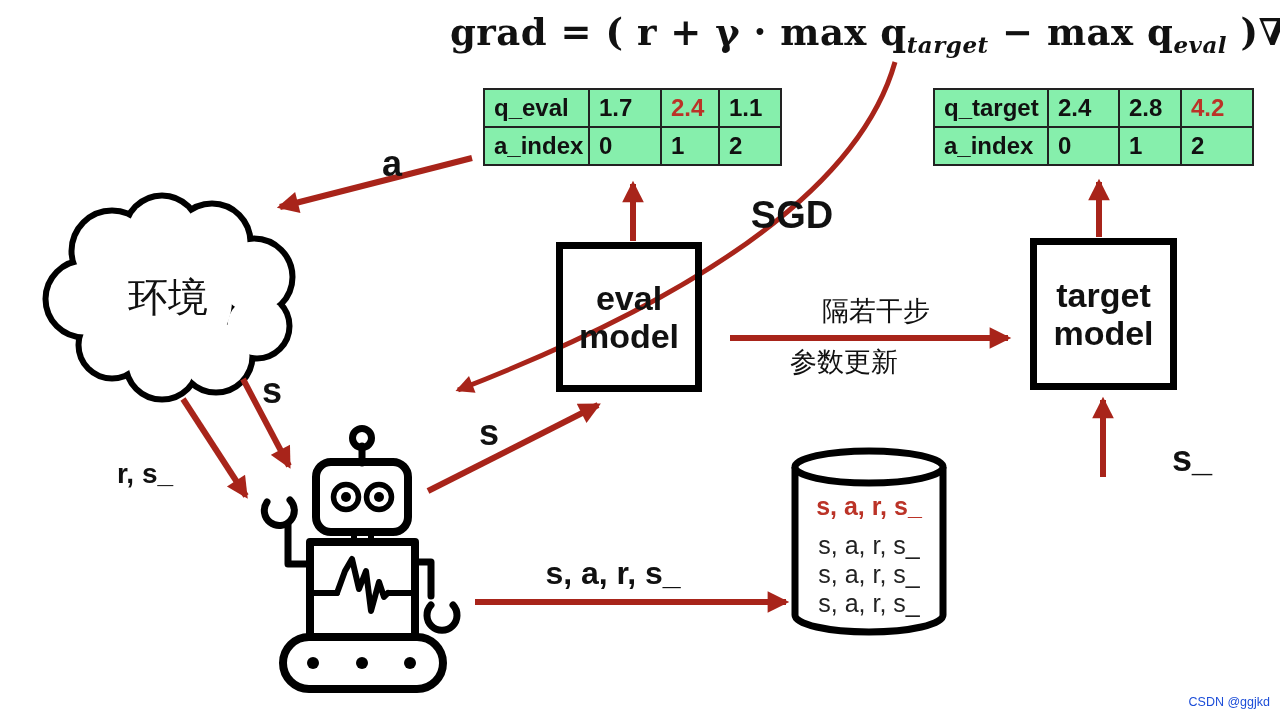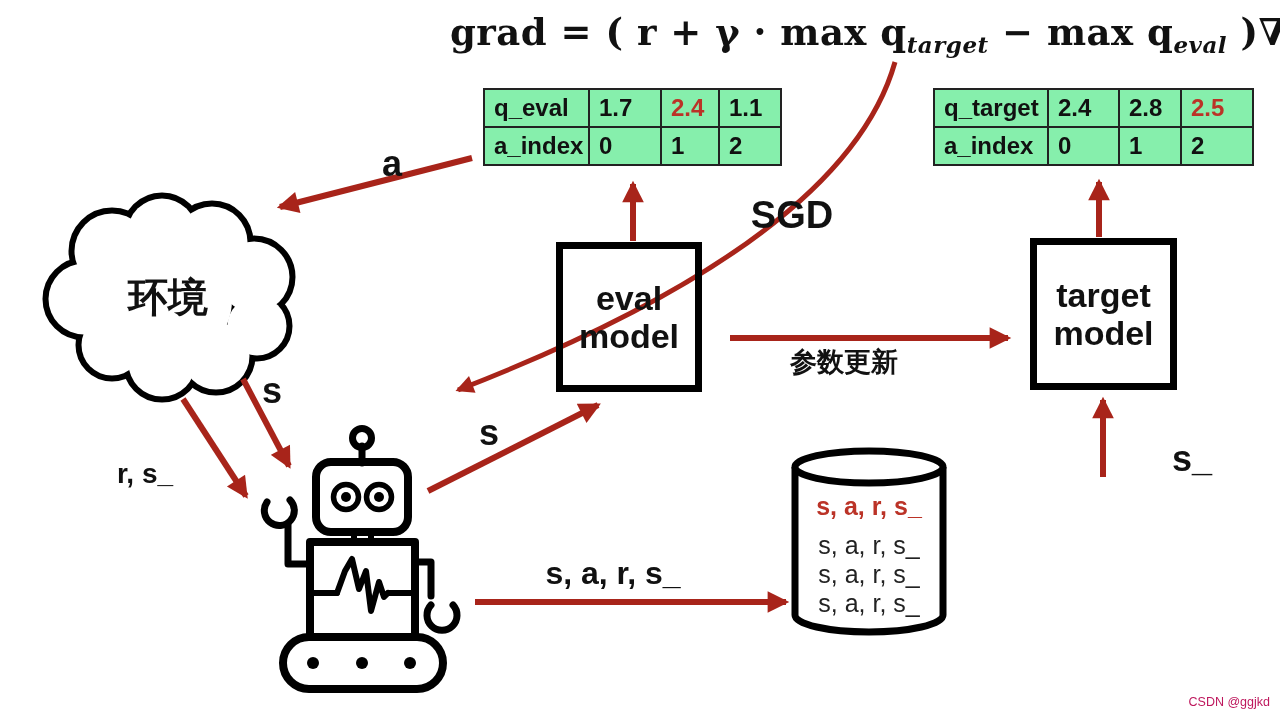--- a/index.html
+++ b/index.html
@@ -1,40 +1,40 @@
 <!DOCTYPE html>
 <html><head>
 <meta charset="utf-8">
 <style>
   html,body{margin:0;padding:0;background:#ffffff;}
   .stage{position:relative;width:1280px;height:718px;background:#ffffff;overflow:hidden;
          font-family:"Liberation Sans",sans-serif;}
   .layer{position:absolute;left:0;top:0;width:1280px;height:718px;}
   .lbl{position:absolute;font-family:"Liberation Sans",sans-serif;font-weight:bold;color:#111;
        transform:translate(-50%,-50%);white-space:nowrap;}
-  .cjk{font-weight:700;}
+  .cjk{font-weight:400;}
   .formula{position:absolute;left:450px;top:10px;width:810px;text-align:center;
            font-family:"DejaVu Serif",serif;font-size:37px;font-weight:600;color:#111;
            white-space:nowrap;letter-spacing:.5px;}
   .formula .it{}
   .formula sub{font-size:23px;font-style:italic;}
   .qtable{position:absolute;border-collapse:collapse;table-layout:fixed;background:#86efac;}
   .qtable td{border:2.5px solid #222;font-family:"Liberation Sans",sans-serif;
              font-weight:bold;font-size:24px;color:#111;height:36px;
              padding:0 0 0 9px;vertical-align:middle;}
   .qtable td.hl{color:#bb3327;}
   .modelbox{position:absolute;box-sizing:border-box;border:7px solid #000;background:transparent;
             display:flex;align-items:center;justify-content:center;text-align:center;
             font-family:"Liberation Sans",sans-serif;font-weight:bold;font-size:34px;color:#111;
             line-height:1.13;white-space:pre-line;}
   .memrows{position:absolute;left:797px;top:492px;width:144px;text-align:center;
            font-family:"Liberation Sans",sans-serif;font-size:25px;color:#222;}
   .memrows .row{line-height:29px;white-space:nowrap;}
   .memrows .row.first{font-weight:bold;color:#bb3327;margin-bottom:10px;}
-  .watermark{position:absolute;right:10px;top:695px;font-size:12.5px;color:#be185d;
+  .watermark{position:absolute;right:10px;top:695px;font-size:12.5px;color:#1d4ed8;
              font-family:"Liberation Sans",sans-serif;}
 </style>
 </head>
 <body>
 
 <div class="stage">
 
   <svg class="layer" viewBox="0 0 1280 718">
     <defs>
       <marker id="ah" viewBox="0 0 10 10" refX="8.5" refY="5" markerWidth="4" markerHeight="3.6" orient="auto">
@@ -147,21 +147,21 @@
         <col style="width:114px">
         <col style="width:71px">
         <col style="width:62px">
         <col style="width:72px">
       </colgroup>
     <tbody>
         <tr>
       <td>q_target</td>
       <td>2.4</td>
       <td>2.8</td>
-      <td class="hl">2.5</td>
+      <td class="hl">4.2</td>
     </tr>
     <tr>
       <td>a_index</td>
       <td>0</td>
       <td>1</td>
       <td>2</td>
     </tr>
   </tbody>
     </table>
 
@@ -170,20 +170,21 @@
   <div class="modelbox" style="left:1030px;top:238px;width:147px;height:152px;">target
 model</div>
 
   <div class="lbl cjk" style="left:168px;top:297px;font-size:40px;">环境</div>
   <div class="lbl" style="left:392px;top:164px;font-size:36px;">a</div>
   <div class="lbl" style="left:272px;top:391px;font-size:36px;">s</div>
   <div class="lbl" style="left:145px;top:474px;font-size:28px;">r, s_</div>
   <div class="lbl" style="left:489px;top:433px;font-size:36px;">s</div>
   <div class="lbl" style="left:792px;top:215px;font-size:38px;">SGD</div>
   <div class="lbl" style="left:613px;top:573px;font-size:32px;">s, a, r, s_</div>
+  <div class="lbl cjk" style="left:876px;top:311px;font-size:27px;">隔若干步</div>
   <div class="lbl cjk" style="left:844px;top:362px;font-size:27px;">参数更新</div>
   <div class="lbl" style="left:1192px;top:459px;font-size:36px;">s_</div>
 
   <div class="memrows">
     <div class="row first">s, a, r, s_</div>
     <div class="row">s, a, r, s_</div>
     <div class="row">s, a, r, s_</div>
     <div class="row">s, a, r, s_</div>
   </div>
 

